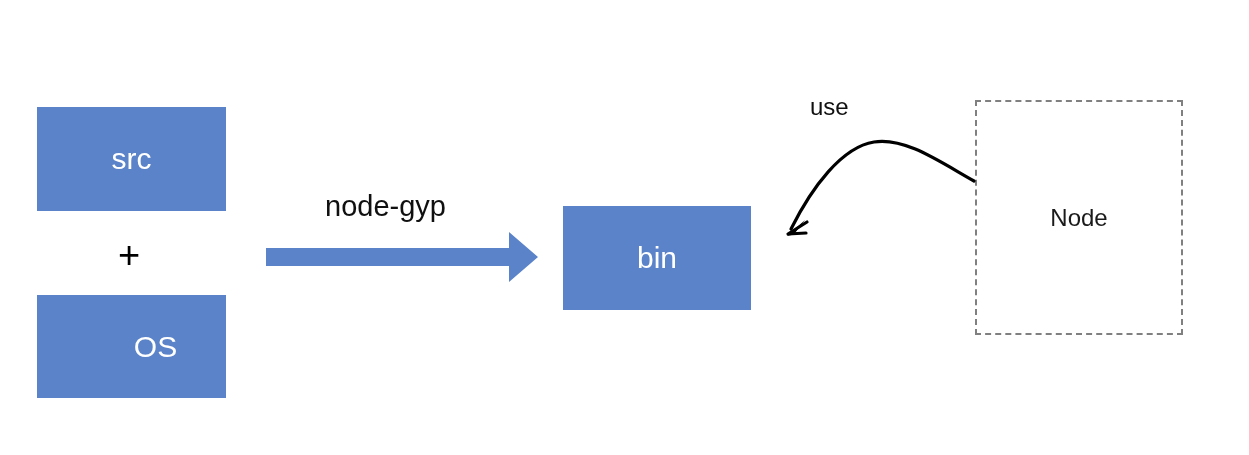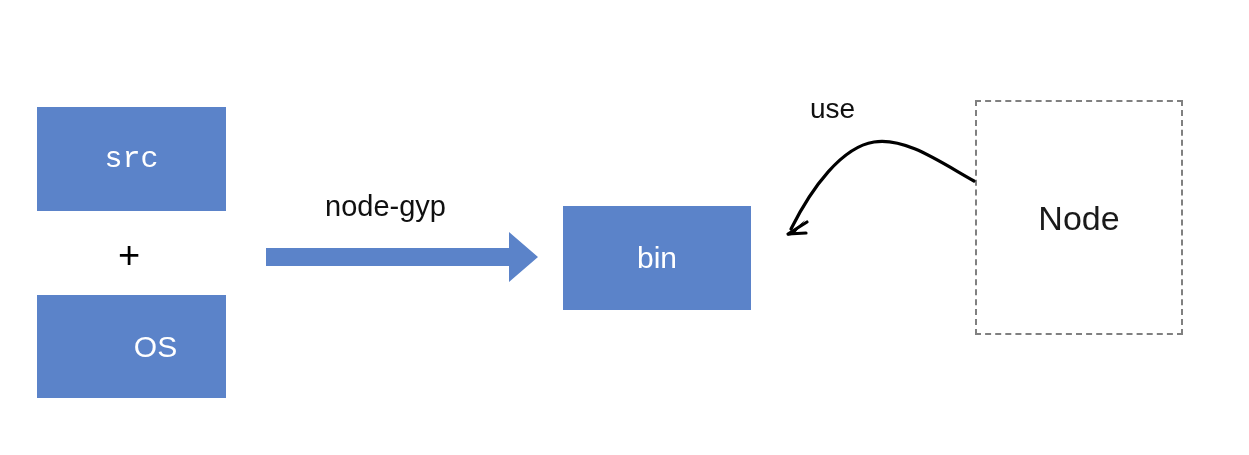--- a/index.html
+++ b/index.html
@@ -44,31 +44,31 @@
     line-height: 1;
     white-space: nowrap;
   }
   .plus-sign {
     position: absolute;
     color: #000000;
     line-height: 1;
     font-weight: 500;
     white-space: nowrap;
   }
-  #box-src   { left: 37px;  top: 107px; width: 189px; height: 104px; font-family: Liberation Mono, monospace; }
+  #box-src   { left: 37px;  top: 107px; width: 189px; height: 104px; }
   #box-os    { left: 37px;  top: 295px; width: 189px; height: 103px; padding-left: 48px; }
   #box-bin   { left: 563px; top: 206px; width: 188px; height: 104px; }
   #box-node  { left: 975px; top: 100px; width: 208px; height: 235px; }
   #box-src .box-label,
   #box-os .box-label  { font-size: 30px; }
   #box-bin .box-label { font-size: 30px; }
-  #box-node .box-label{ font-size: 34px; }
+  #box-node .box-label{ font-size: 24px; }
   #plus-sign          { left: 118px; top: 236px; font-size: 38px; }
   #label-node-gyp     { left: 325px; top: 192px; font-size: 29px; }
-  #label-use          { left: 810px; top: 95px;  font-size: 28px; }
+  #label-use          { left: 810px; top: 95px;  font-size: 24px; }
   svg.overlay {
     position: absolute;
     left: 0;
     top: 0;
     width: 1249px;
     height: 455px;
     pointer-events: none;
   }
 </style>
 </head>

